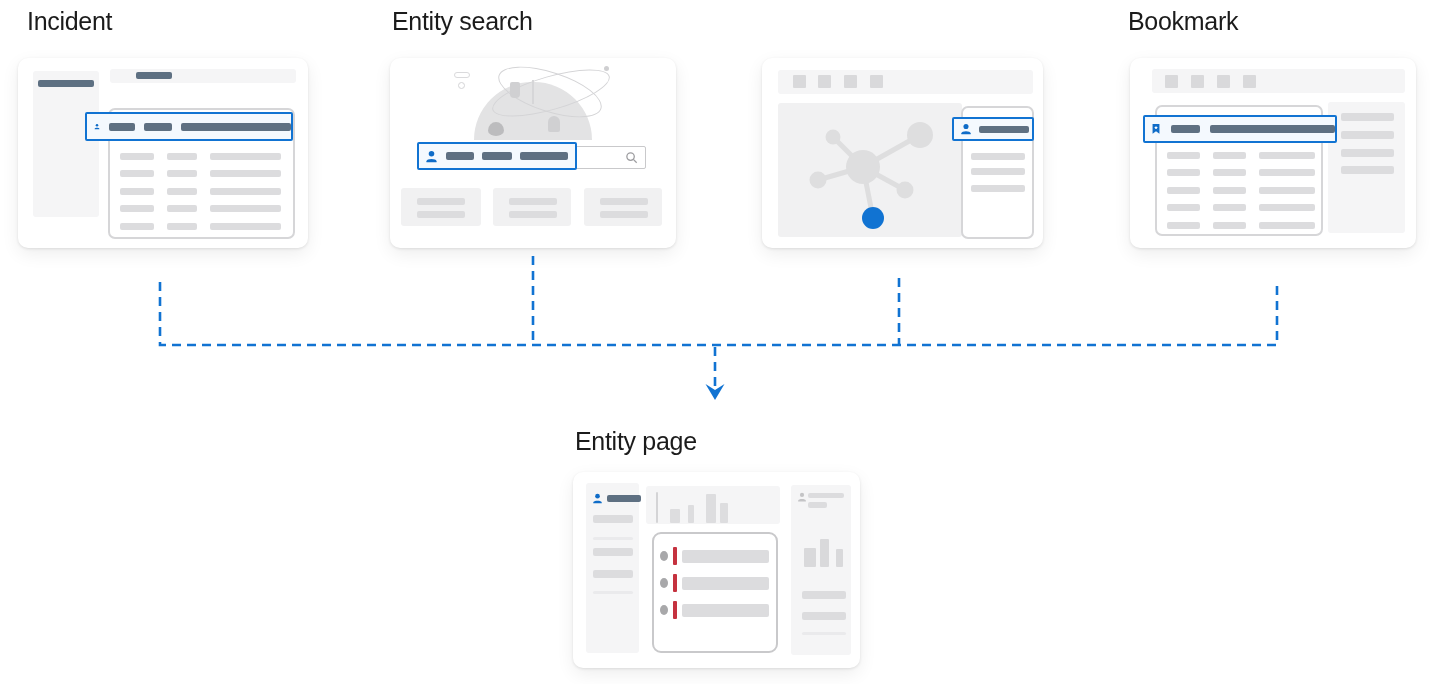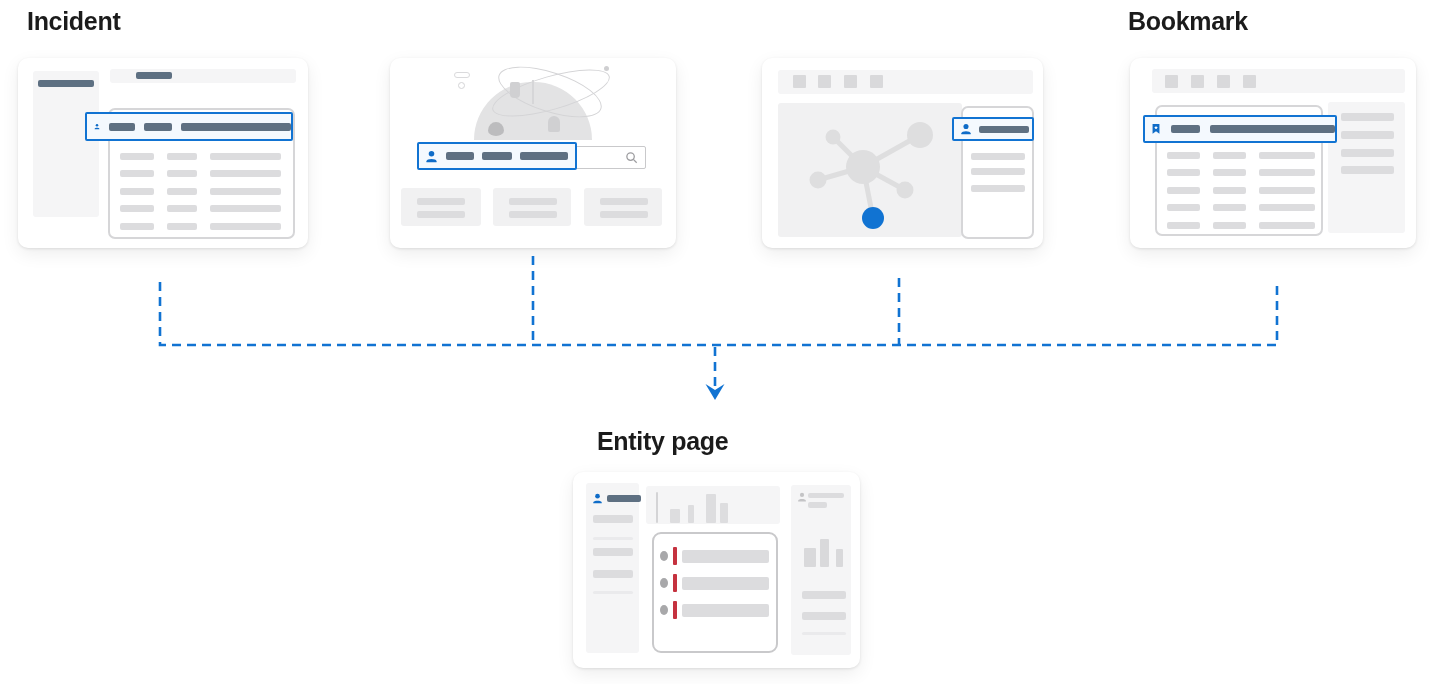--- a/index.html
+++ b/index.html
@@ -5,21 +5,21 @@
 :root{
   --c-accent_blue:#1173d2; --c-icon_blue:#0f6cc8; --c-slate_bar:#5e7082;
   --c-bar_gray:#dcdcde; --c-bar_gray_soft:#d9d9db; --c-line_gray:#eaeaec;
   --c-panel_gray:#f5f5f6; --c-panel_gray_deep:#f1f1f2; --c-border_gray:#d6d6d8;
   --c-highlight_bg:#f4f9fe; --c-red_marker:#c5323f; --c-dot_gray:#a8a8aa;
   --c-title_text:#1b1b1b; --c-illustration_gray:#e3e3e4; --c-node_gray:#dededf;
 }
 *{box-sizing:border-box;margin:0;padding:0}
 html,body{width:1446px;height:684px;background:#fff;font-family:"Liberation Sans",sans-serif;position:relative;overflow:hidden}
 .stage{position:absolute;left:0;top:0;width:1446px;height:684px}
-.card-title{position:absolute;font-size:25px;font-weight:700;letter-spacing:-.3px;color:var(--c-title_text);white-space:nowrap}
+.card-title{position:absolute;font-size:25px;font-weight:400;letter-spacing:-.3px;color:var(--c-title_text);white-space:nowrap}
 .card{position:absolute;background:#fff;border-radius:10px;box-shadow:0 1px 3px rgba(0,0,0,.10),0 6px 18px rgba(0,0,0,.07)}
 .gpanel{position:absolute;background:var(--c-panel_gray);border-radius:3px}
 .gpanel.deep{background:var(--c-panel_gray_deep)}
 .outline-box{position:absolute;background:#fff;border:2px solid var(--c-border_gray);border-radius:7px}
 .hl{position:absolute;border:2px solid var(--c-accent_blue);background:var(--c-highlight_bg);border-radius:2px;display:flex;align-items:center}
 .r{position:absolute;display:flex;align-items:center}
 .b{height:7px;border-radius:2px;background:var(--c-bar_gray);flex:0 0 auto}
 .b.dark{background:var(--c-slate_bar)}
 .b.faint{background:var(--c-line_gray)}
 .b.abs{position:absolute}
@@ -38,22 +38,23 @@
 .search-skel{position:absolute;background:#fff;border:1.5px solid #c9c9cb;border-radius:2px}
 .illu{position:absolute}
 .illu div{position:absolute}
 </style>
 </head>
 <body>
 
 <div class="stage">
 
   <div class="card-title" style="left:27px;top:7px">Incident</div>
+  <div class="card-title" style="left:392px;top:7px">Entity search</div>
   <div class="card-title" style="left:1128px;top:7px">Bookmark</div>
-  <div class="card-title" style="left:597px;top:427px">Entity page</div>
+  <div class="card-title" style="left:575px;top:427px">Entity page</div>
 
   <div class="card" style="left:18px;top:58px;width:290px;height:190px">
     <div class="gpanel" style="left:15px;top:13px;width:66px;height:146px">
       <div class="b dark abs" style="left:5px;top:9px;width:56px"></div>
     </div>
     <div class="gpanel" style="left:92px;top:11px;width:186px;height:14px">
       <div class="b dark abs" style="left:26px;top:3px;width:36px"></div>
     </div>
     <div class="outline-box" style="left:90px;top:50px;width:187px;height:131px"></div>
     <div class="r" style="left:102px;top:95px;gap:13px">

